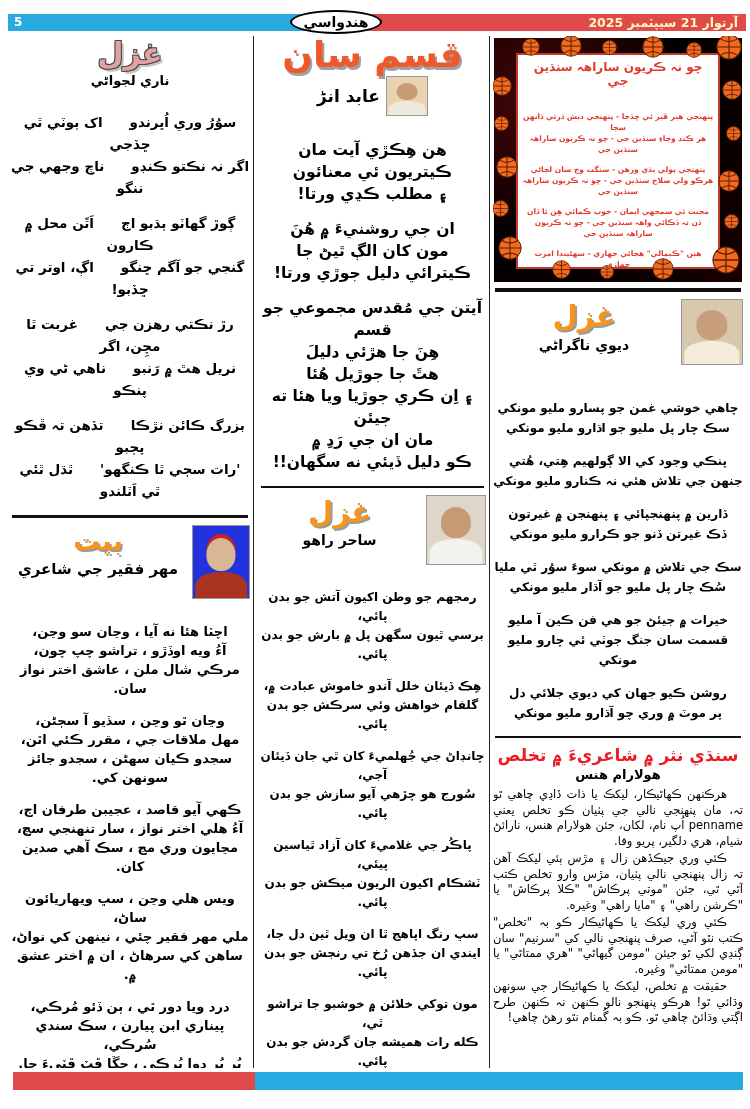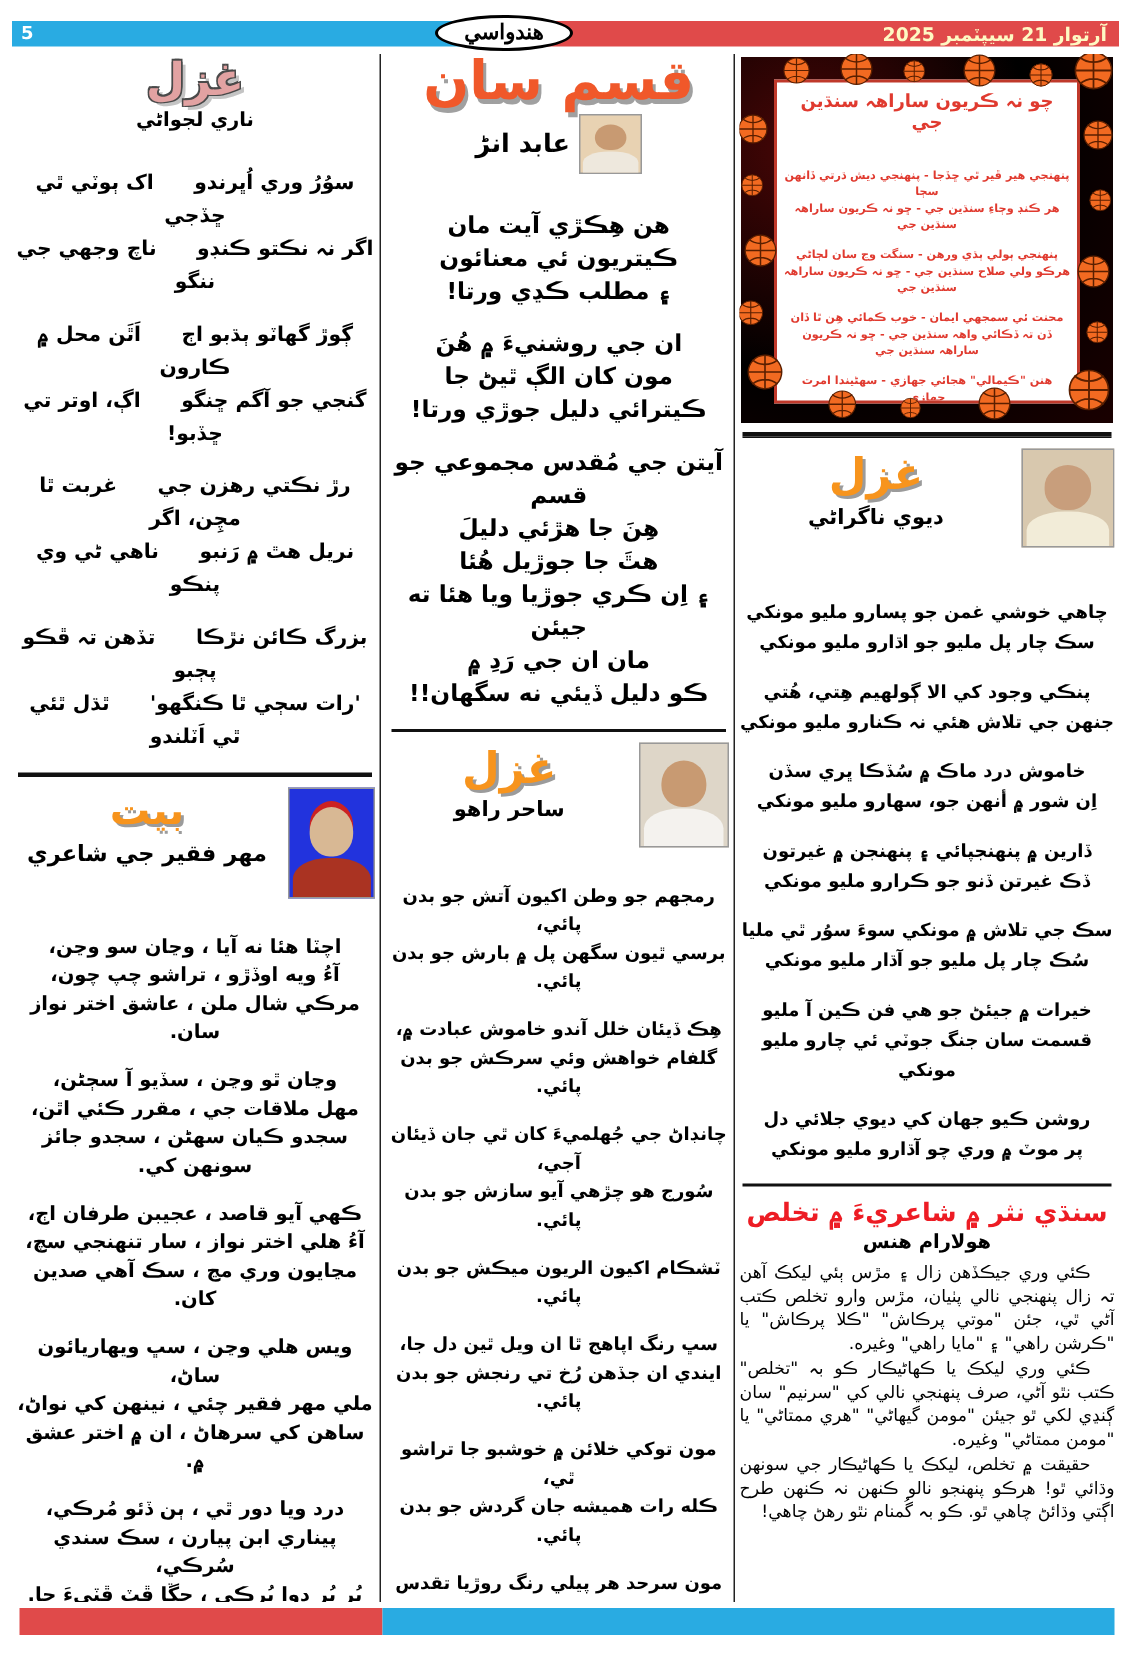--- a/index.html
+++ b/index.html
@@ -8,21 +8,21 @@
   #page { position:relative; width:750px; height:1109px; background:#fff; }
 
   
   #topbar { position:absolute; left:8px; top:14px; width:738px; height:17px; display:flex; }
   #topbar .seg-blue { width:342px; height:100%; background:#29abe2; position:relative; }
   #topbar .seg-red  { flex:1; height:100%; background:#e04a4a; position:relative; }
   #page-num { position:absolute; left:6px; top:1px; color:#fff; font-weight:bold; font-size:12px; }
   #date-txt { position:absolute; right:8px; top:1px; color:#fef9c3; font-weight:bold; font-size:12.5px; direction:rtl; }
   #masthead { position:absolute; left:282px; top:-4px; width:92px; height:24px; background:#fff;
               border:2px solid #000; border-radius:50%; display:flex; align-items:center; justify-content:center;
-              font-weight:bold; font-size:14px; z-index:3;font-family:Liberation Serif, serif; }
+              font-weight:bold; font-size:14px; z-index:3; }
 
   
   .vrule { position:absolute; top:36px; width:1px; height:1032px; background:#222; }
   #vrule1 { left:253px; } #vrule2 { left:489px; }
   .col { position:absolute; top:36px; height:1032px; overflow:hidden; direction:rtl; }
   #col-left   { left:10px;  width:240px; }
   #col-center { left:259px; width:227px; }
   #col-right  { left:493px; width:250px; }
 
   .hdiv  { border:0; border-top:3px solid #111; margin:7px 2px; }
@@ -224,20 +224,21 @@
           </div>
           <div class="stanza">
             <div class="line">هِڪ ڏيئان خلل آندو خاموش عبادت ۾،</div>
             <div class="line">گلفام خواهش وئي سرڪش جو بدن پائي.</div>
           </div>
           <div class="stanza">
             <div class="line">چانڊاڻ جي جُهلميءَ کان ٿي جان ڏيئان آجي،</div>
             <div class="line">سُورج هو چڙهي آيو سازش جو بدن پائي.</div>
           </div>
           <div class="stanza">
+            <div class="line">پاڪُر جي غلاميءَ کان آزاد ٿياسين پيئي،</div>
             <div class="line">ٽشڪام اکيون الريون ميڪش جو بدن پائي.</div>
           </div>
           <div class="stanza">
             <div class="line">سڀ رنگ اپاهج ٿا ان ويل ٿين دل جا،</div>
             <div class="line">ايندي ان جڏهن رُخ تي رنجش جو بدن پائي.</div>
           </div>
           <div class="stanza">
             <div class="line">مون توکي خلائن ۾ خوشبو جا تراشو ٿي،</div>
             <div class="line">ڪله رات هميشه جان گردش جو بدن پائي.</div>
           </div>
@@ -368,24 +369,20 @@
       <div class="poem poem-devi">
           <div class="stanza">
             <div class="line">چاهي خوشي غمن جو پسارو مليو مونکي</div>
             <div class="line">سڪ چار پل مليو جو اڌارو مليو مونکي</div>
           </div>
           <div class="stanza">
             <div class="line">پنڪي وجود کي الا ڳولهيم هِتي، هُتي</div>
             <div class="line">جنهن جي تلاش هئي نہ ڪنارو مليو مونکي</div>
           </div>
           <div class="stanza">
-            <div class="line">خاموش درد ماڪ ۾ سُڏڪا ڀري سڏن</div>
-            <div class="line">اِن شور ۾ أنهن جو، سهارو مليو مونکي</div>
-          </div>
-          <div class="stanza">
             <div class="line">ڏارين ۾ پنهنجپائي ۽ پنهنجن ۾ غيرتون</div>
             <div class="line">ڏڪ غيرتن ڏنو جو ڪرارو مليو مونکي</div>
           </div>
           <div class="stanza">
             <div class="line">سڪ جي تلاش ۾ مونکي سوءَ سوُر ٿي مليا</div>
             <div class="line">سُڪ چار پل مليو جو آڌار مليو مونکي</div>
           </div>
           <div class="stanza">
             <div class="line">خيرات ۾ جيئڻ جو هي فن ڪين آ مليو</div>
             <div class="line">قسمت سان جنگ جوٽي ئي چارو مليو مونکي</div>
@@ -396,20 +393,21 @@
           </div>
         </div>
     </div>
 
     <hr class="hdiv" style="border-top-width:2px; margin-top:2px;">
 
     <div>
       <div class="t-red">سنڌي نثر ۾ شاعريءَ ۾ تخلص</div>
       <div class="author" id="tk-author">هولارام هنس</div>
       <div id="tk-body">
+          <div class="list-item">هرڪنهن ڪهاڻيڪار، ليکڪ يا ذات ڏاڍي چاهي ٿو تہ، مان پنهنجي نالي جي پٺيان ڪو تخلص يعني penname اُپ نام، لکان، جئن هولارام هنس، نارائڻ شيام، هري دلگير، پريو وفا.</div>
           <div class="list-item">ڪئي وري جيڪڏهن زال ۽ مڙس ٻئي ليکڪ آهن تہ زال پنهنجي نالي پٺيان، مڙس وارو تخلص ڪتب آڻي ٿي، جئن "موتي پرڪاش" "ڪلا پرڪاش" يا "ڪرشن راهي" ۽ "مايا راهي" وغيره.</div>
           <div class="list-item">ڪئي وري ليکڪ يا ڪهاڻيڪار ڪو بہ "تخلص" ڪتب نٿو آڻي، صرف پنهنجي نالي کي "سرنيم" سان ڳنڍي لکي ٿو جيئن "مومن گيهاڻي" "هري ممتاڻي" يا "مومن ممتاڻي" وغيره.</div>
           <div class="list-item">حقيقت ۾ تخلص، ليکڪ يا ڪهاڻيڪار جي سونهن وڌائي ٿو! هرڪو پنهنجو نالو ڪنهن نہ ڪنهن طرح اڳتي وڌائڻ چاهي ٿو. ڪو بہ گُمنام نٿو رهڻ چاهي!</div>
         </div>
     </div>
 
   </div>
 
   <div id="botbar">
     <div class="b-red"></div>

